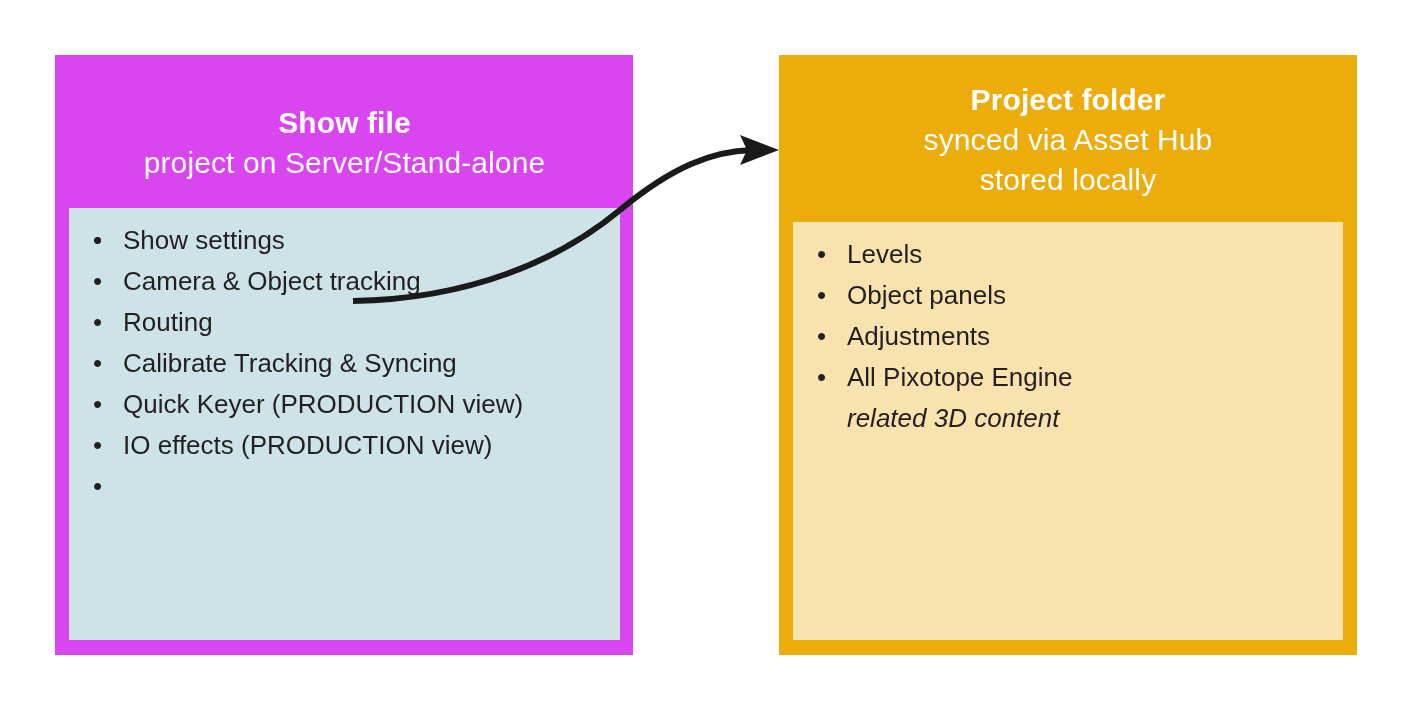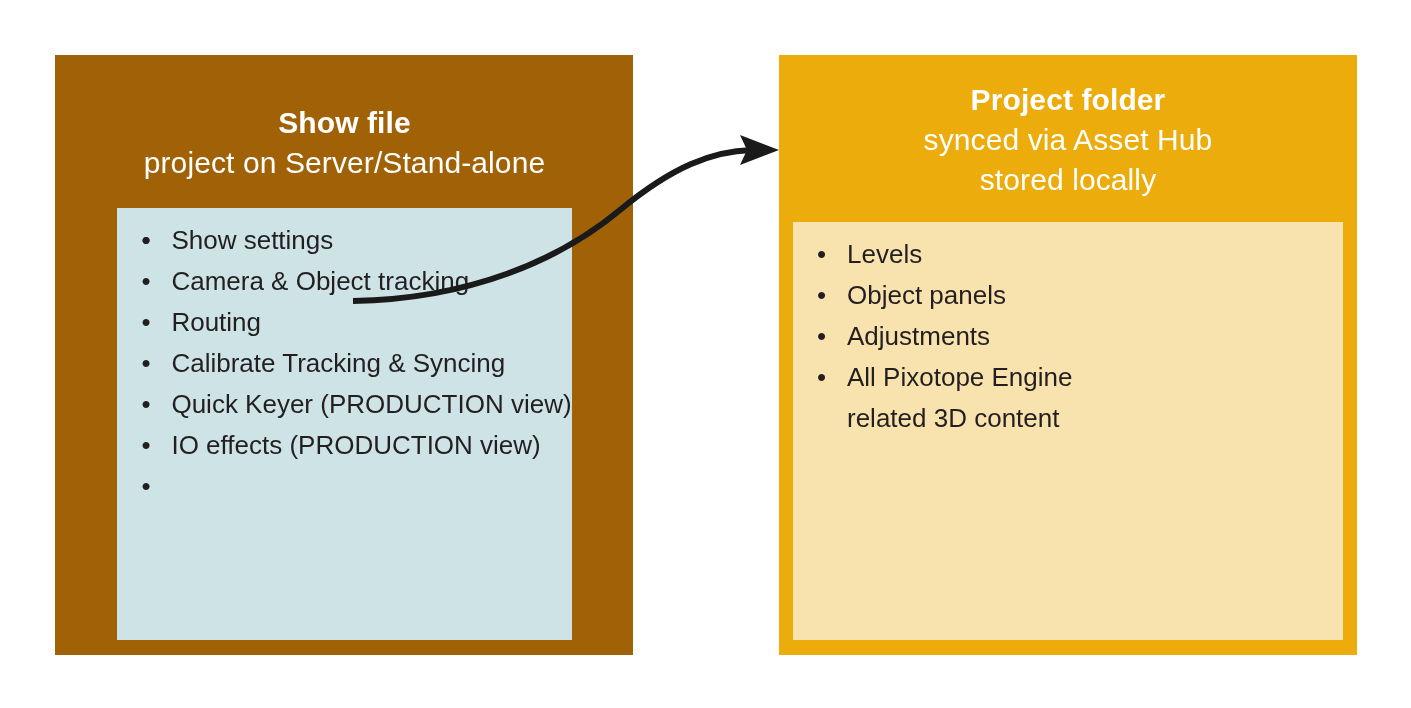--- a/index.html
+++ b/index.html
@@ -72,31 +72,31 @@
     position: absolute;
     left: 24px;
     top: 0;
     line-height: 41px;
     font-size: 26px;
     color: #231f20;
   }
   .bullet-list li .cont-line {
     display: block;
     white-space: nowrap;
+    font-style: italic;
   }
 
   
   #card-show-file {
     left: 55px;
     top: 55px;
     width: 578px;
     height: 600px;
-    background: #a16207;
+    background: #d946ef;
     padding: 13px 13px 15px 14px;
-    align-items: center;
   }
   #card-show-file .card-header { padding-top: 35px; }
   #card-show-file .card-panel {
     background: #CDE3E5;
     margin-top: 25px;
   }
 
   
   #card-project-folder {
     left: 779px;

